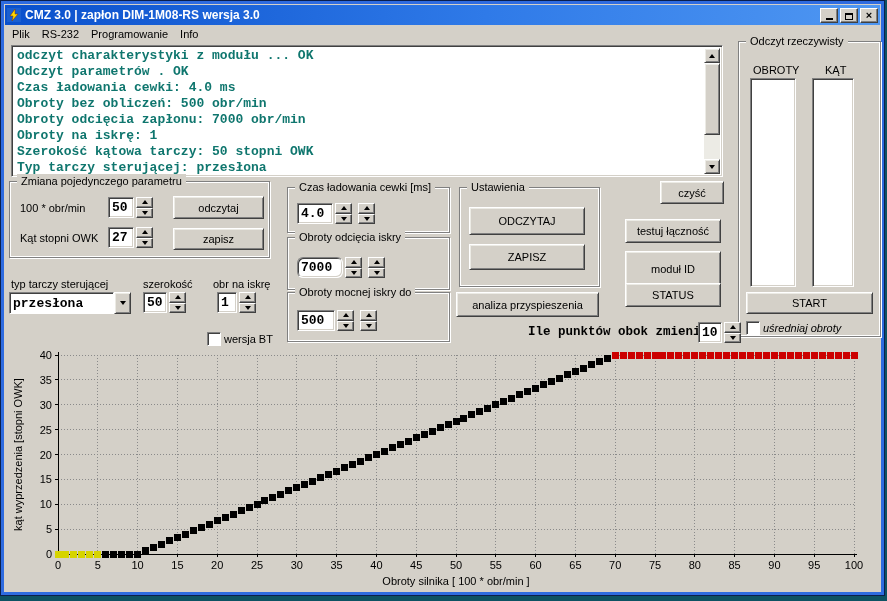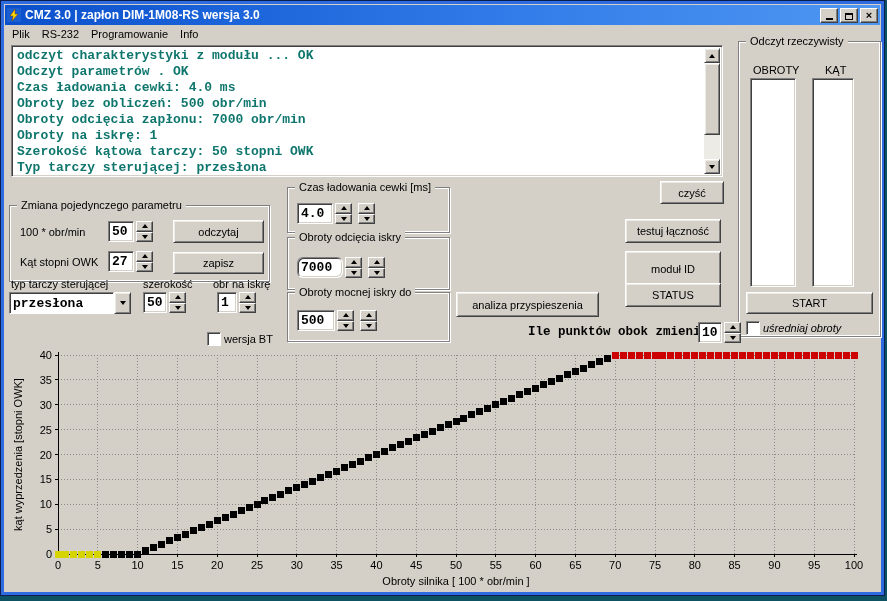--- a/index.html
+++ b/index.html
@@ -182,21 +182,21 @@
     <span class="group-label">Odczyt rzeczywisty</span>
     <span class="label" style="left:14px;top:22px;">OBROTY</span>
     <span class="label" style="left:86px;top:22px;">KĄT</span>
     <div class="sunken" style="position:absolute;left:11px;top:36px;width:46px;height:209px;"></div>
     <div class="sunken" style="position:absolute;left:73px;top:36px;width:42px;height:209px;"></div>
     <div class="btn raised" style="left:7px;top:250px;width:127px;height:22px;">START</div>
     <span class="checkbox" style="left:7px;top:279px;"></span>
     <span class="label" style="left:24px;top:280px;font-style:italic;">uśredniaj obroty</span>
   </div>
 
-  <div class="group" style="left:8px;top:204px;width:261px;height:77px;">
+  <div class="group" style="left:8px;top:180px;width:261px;height:77px;">
     <span class="group-label">Zmiana pojedynczego parametru</span>
     <span class="label" style="left:10px;top:20px;">100 * obr/min</span>
     <div class="field sunken" style="left:98px;top:15px;width:26px;height:21px;">50</div>
     <span class="updown" style="left:126px;top:15px;">
         <div class="spinbtn">
           <span class="arr up"></span>
         </div>
         <div class="spinbtn">
           <span class="arr down"></span>
         </div>
@@ -271,20 +271,25 @@
     <span class="updown" style="left:72px;top:17px;">
         <div class="spinbtn">
           <span class="arr up"></span>
         </div>
         <div class="spinbtn">
           <span class="arr down"></span>
         </div>
       </span>
   </div>
 
+  <div class="group" style="left:458px;top:186px;width:141px;height:100px;">
+    <span class="group-label">Ustawienia</span>
+    <div class="btn raised" style="left:9px;top:19px;width:116px;height:28px;">ODCZYTAJ</div>
+    <div class="btn raised" style="left:9px;top:56px;width:116px;height:26px;">ZAPISZ</div>
+  </div>
 
   <div class="btn raised" style="left:455px;top:291px;width:143px;height:25px;">analiza przyspieszenia</div>
 
   <span class="points-label" style="left:527px;top:324px;">Ile punktów obok zmienić</span>
   <div class="field sunken" style="left:697px;top:321px;width:24px;height:21px;">10</div>
   <span class="updown" style="left:723px;top:321px;">
       <div class="spinbtn">
         <span class="arr up"></span>
       </div>
       <div class="spinbtn">

